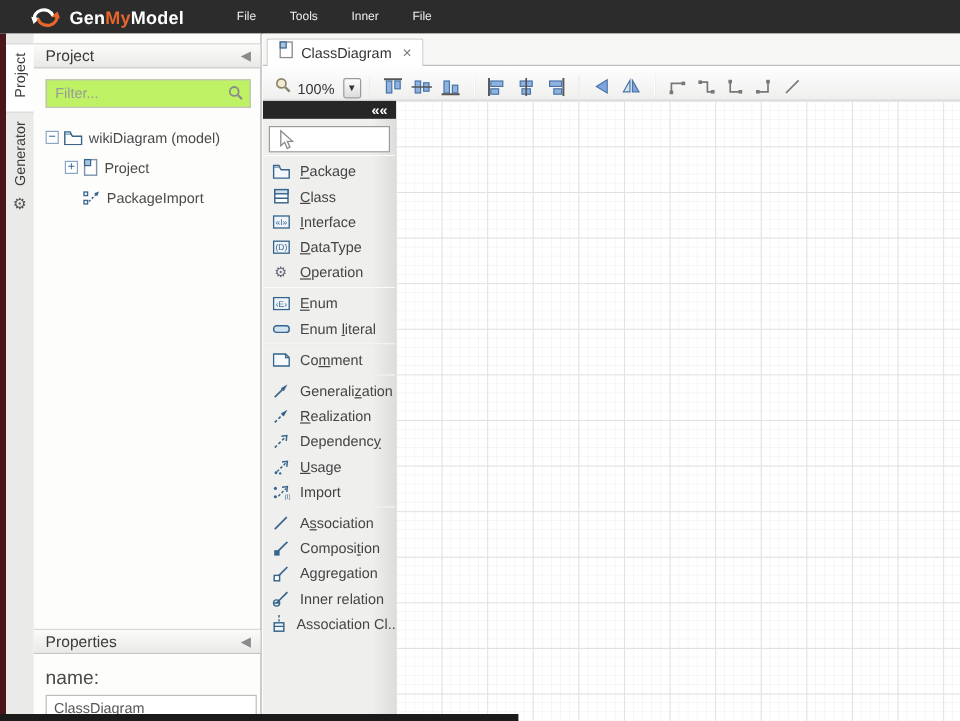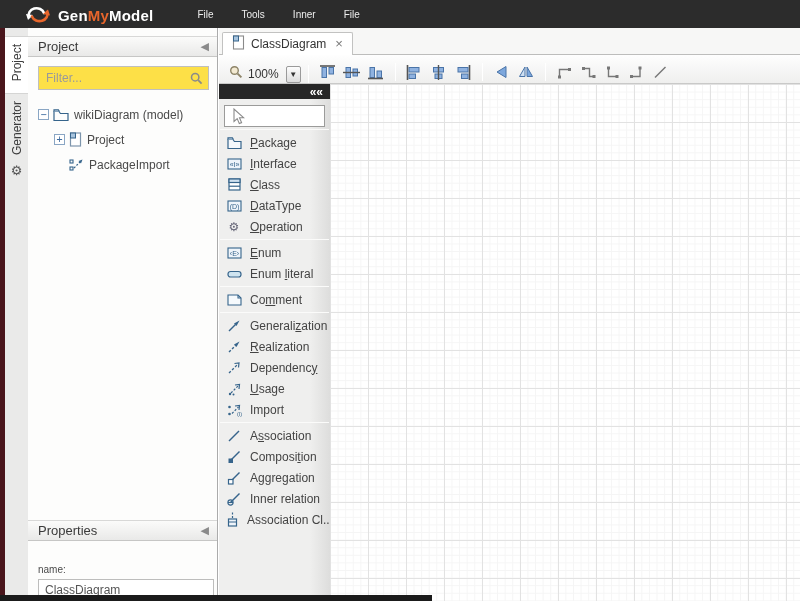--- a/index.html
+++ b/index.html
@@ -35,36 +35,36 @@
   
   .left-panel { position:absolute; left:28px; top:28px; width:190px; height:573px;
     background:#fdfdfc; border-right:1px solid #ababab; display:flex; flex-direction:column; }
   .panel-header { height:21px; margin-top:12px; background:linear-gradient(#fbfbfa,#e9e9e8);
     border-top:1px solid #d8d8d7; border-bottom:1px solid #c6c6c5;
     display:flex; align-items:center; padding:0 8px 0 10px; }
   .panel-header.first { margin-top:8px; }
   .panel-title { font-size:13px; color:#3a3a3a; flex:1; }
   .collapse-arrow { color:#8a8a8a; font-size:11px; cursor:default; }
   .filter-wrap { position:relative; margin:9px 8px 4px 10px; }
-  .filter-input { width:100%; height:24px; border:1px solid #bfbfbe; background:#fde047;
+  .filter-input { width:100%; height:24px; border:1px solid #bfbfbe; background:#bef264;
     font-size:12px; color:#666; padding:0 24px 0 7px; outline:none;
     font-family:"Liberation Sans", sans-serif; }
   .filter-input::placeholder { color:#9a9a9a; }
   .search-glyph { position:absolute; right:6px; top:5px; }
   .tree { margin-top:8px; }
   .tree-row { display:flex; align-items:center; height:25px; font-size:12px;
     color:#4a4a4a; cursor:default; }
   .expander { width:11px; height:11px; border:1px solid #8aa6c4; background:#fff;
     color:#3f6da0; font-size:10px; line-height:9px; text-align:center;
     margin-right:4px; flex:0 0 11px; font-family:"DejaVu Sans Mono", monospace; }
   .expander.none { visibility:hidden; }
   .tree-icon { margin-right:5px; display:inline-flex; }
   .left-spacer { flex:1; }
   .props-fields { padding:12px 10px 0 10px; }
-  .field-label { font-size:10px; color:#4a4a4a; margin-bottom:4px;margin-top:11px; }
+  .field-label { font-size:16px; color:#4a4a4a; margin-bottom:4px; }
   .field-input { width:176px; height:22px; border:1px solid #bdbdbc; background:#fff;
     font-size:12px; color:#555; padding:0 6px; outline:none;
     font-family:"Liberation Sans", sans-serif; }
 
   
   .main { position:absolute; left:219px; top:28px; width:581px; height:573px;
     display:flex; flex-direction:column; }
   .tab-bar { height:27px; background:#f7f7f6; border-bottom:1px solid #bdbdbc;
     display:flex; align-items:flex-end; padding-left:3px; }
   .editor-tab { height:23px; background:#fff; border:1px solid #c2c2c1; border-bottom:none;
@@ -345,36 +345,36 @@
               <span class="pal-icon">
                 <svg width="15" height="13" viewBox="0 0 15 13">
                   <path d="M1,3.5 h5 l1.4,2 H14 v7 H1 Z" fill="#f4f8fc" stroke="#36648b" stroke-width="1.2"></path>
                   <path d="M1,3.5 v-1.6 h4.4 l1,1.6" fill="#d7e5f2" stroke="#36648b" stroke-width="1.2"></path>
                 </svg>
               </span>
               <span class="pal-label"><span class="u">P</span>ackage</span>
             </div>
             <div class="pal-item">
               <span class="pal-icon">
-                <svg width="15" height="12" viewBox="0 0 15 12">
-                  <rect x="1" y="1" width="13" height="10" fill="#eef4fa" stroke="#36648b" stroke-width="1.1"></rect>
-                  <text x="7.5" y="8.6" font-size="7" text-anchor="middle" fill="#36648b" font-family="Liberation Sans, sans-serif">«I»</text>
-                </svg>
-              </span>
-              <span class="pal-label"><span class="u">I</span>nterface</span>
-            </div>
-            <div class="pal-item">
-              <span class="pal-icon">
                 <svg width="13" height="13" viewBox="0 0 13 13">
                   <rect x="1" y="1" width="11" height="11" fill="#fff" stroke="#36648b" stroke-width="1.2"></rect>
                   <rect x="1" y="1" width="11" height="3.5" fill="#cfe0ef" stroke="#36648b" stroke-width="1.2"></rect>
                   <line x1="1" y1="8.2" x2="12" y2="8.2" stroke="#36648b" stroke-width="1.2"></line>
                 </svg>
               </span>
               <span class="pal-label"><span class="u">C</span>lass</span>
+            </div>
+            <div class="pal-item">
+              <span class="pal-icon">
+                <svg width="15" height="12" viewBox="0 0 15 12">
+                  <rect x="1" y="1" width="13" height="10" fill="#eef4fa" stroke="#36648b" stroke-width="1.1"></rect>
+                  <text x="7.5" y="8.6" font-size="7" text-anchor="middle" fill="#36648b" font-family="Liberation Sans, sans-serif">«I»</text>
+                </svg>
+              </span>
+              <span class="pal-label"><span class="u">I</span>nterface</span>
             </div>
             <div class="pal-item">
               <span class="pal-icon">
                 <svg width="15" height="12" viewBox="0 0 15 12">
                   <rect x="1" y="1" width="13" height="10" fill="#eef4fa" stroke="#36648b" stroke-width="1.1"></rect>
                   <text x="7.5" y="8.6" font-size="7" text-anchor="middle" fill="#36648b" font-family="Liberation Sans, sans-serif">(D)</text>
                 </svg>
               </span>
               <span class="pal-label"><span class="u">D</span>ataType</span>
             </div>

